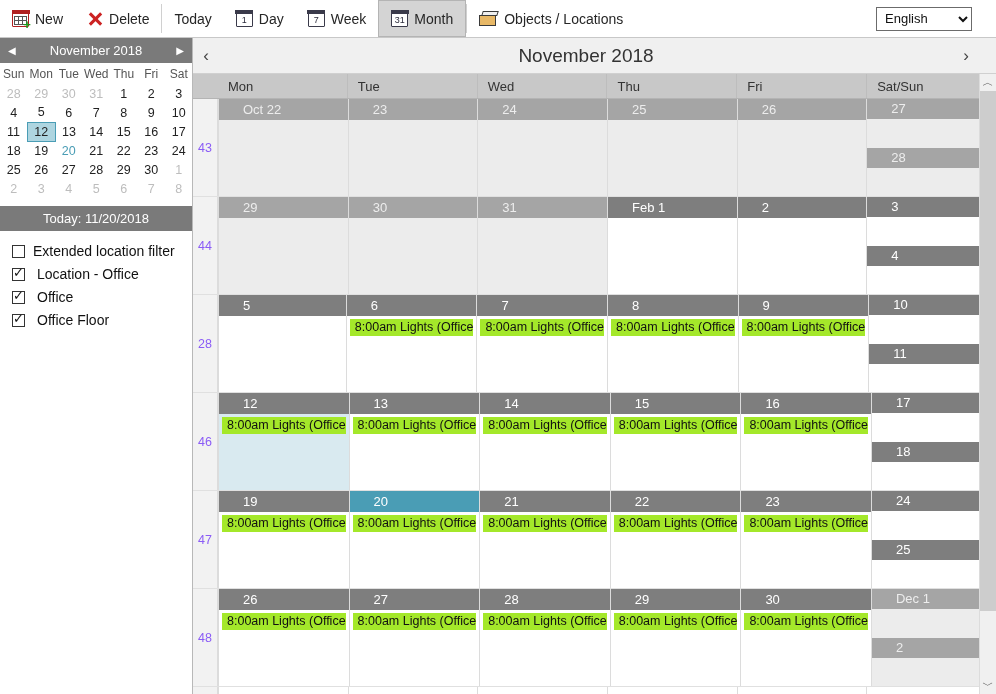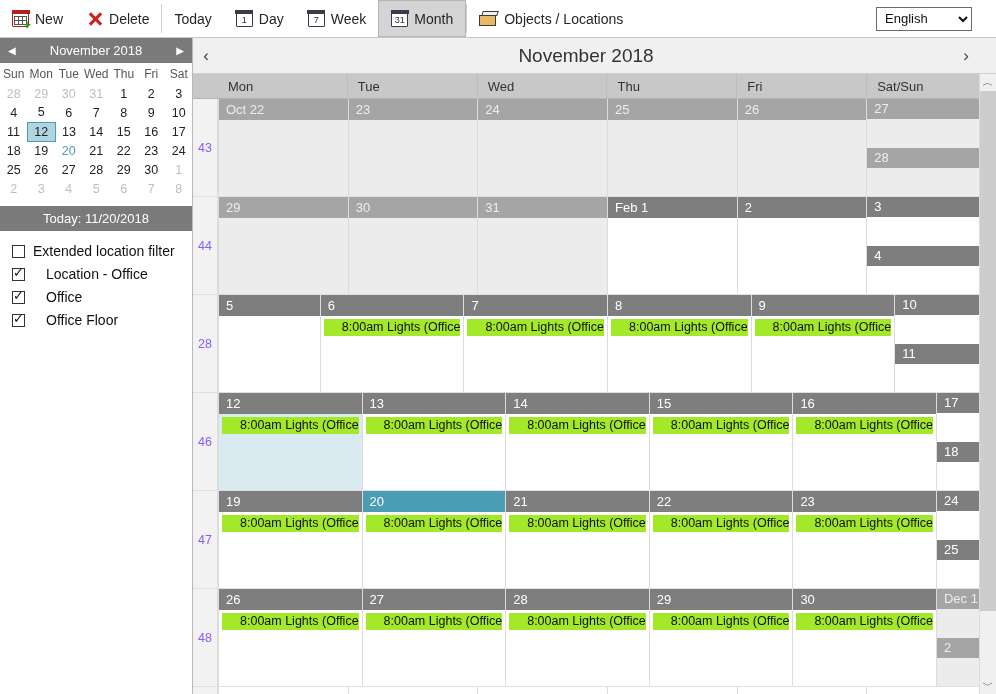--- a/index.html
+++ b/index.html
@@ -112,21 +112,21 @@
     background: #aed5e0; border: 1px solid #4a9db5;
   }
   table.mini td.today2 { color: #4a9db5; }
   .today-bar {
     height: 25px; background: #7a7a7a; color: #fff;
     display: flex; align-items: center; justify-content: center;
     font-size: 13px; margin-top: 8px;
   }
   .filter-area { padding: 12px 10px 0 12px; }
   .frow {
-    display: flex; align-items: center; gap: 21px;
+    display: flex; align-items: center; gap: 12px;
     font-size: 14px; color: #111; margin-bottom: 7px;
   }
   .frow.ext { gap: 8px; }
   .cbx {
     width: 13px; height: 13px; border: 1px solid #333; background: #fff;
     position: relative; flex: none;
   }
   .cbx.on::after {
     content: "✓"; position: absolute; left: 0px; top: -4px;
     font-size: 13px; color: #111; line-height: 15px;
@@ -169,31 +169,31 @@
     display: flex; align-items: center; justify-content: center;
     font-size: 12.5px; color: #8b5cf6; border-right: 1px solid #dcdcdc;
   }
   .daycell {
     flex: 1 1 0; display: flex; flex-direction: column;
     border-left: 1px solid #dcdcdc; position: relative; background: #fff;
   }
   .daycell:first-of-type { border-left: none; }
   .dhdr {
     height: 21px; background: #7e7e7e; color: #fff;
-    font-size: 13px; padding-left: 7px; line-height: 21px;
+    font-size: 13px; padding-left: 24px; line-height: 21px;
     flex: none;
   }
   .daycell.out .dhdr { background: #a5a5a5; color: #ededed; }
   .daycell.out .dbody { background: #ececec; }
   .daycell.today .dhdr { background: #4a9db5; }
   .daycell.sel .dbody { background: #d9eaf0; }
   .dbody { flex: 1; padding: 3px 3px 0 3px; overflow: hidden; }
   .evt {
     background: #a4e82a; color: #111; font-size: 12.5px;
-    height: 17px; line-height: 17px; padding-left: 18px;
+    height: 17px; line-height: 17px; padding-left: 5px;
     overflow: hidden; white-space: nowrap; cursor: default;
     margin-bottom: 2px;
   }
 
   
   .wecell {
     flex: 1 1 0; display: flex; flex-direction: column;
     border-left: 1px solid #dcdcdc;
   }
   .we-half { flex: 1 1 0; display: flex; flex-direction: column; }

